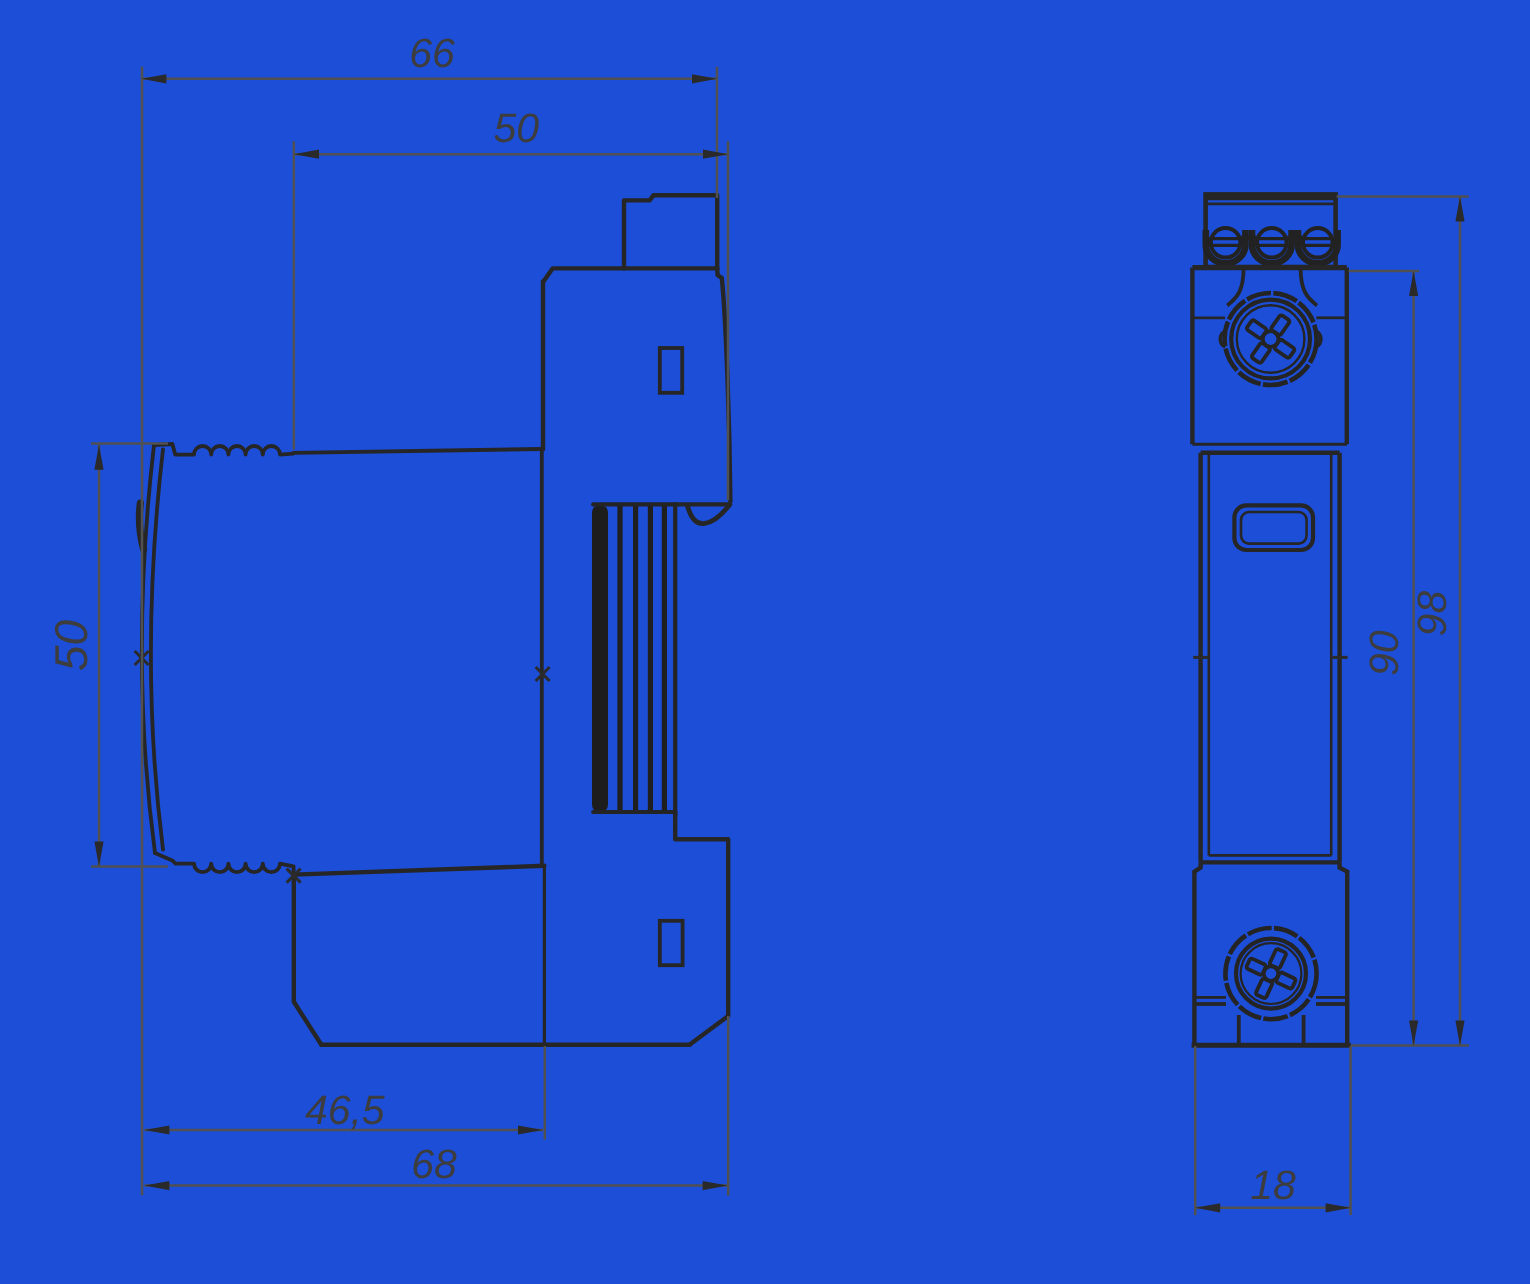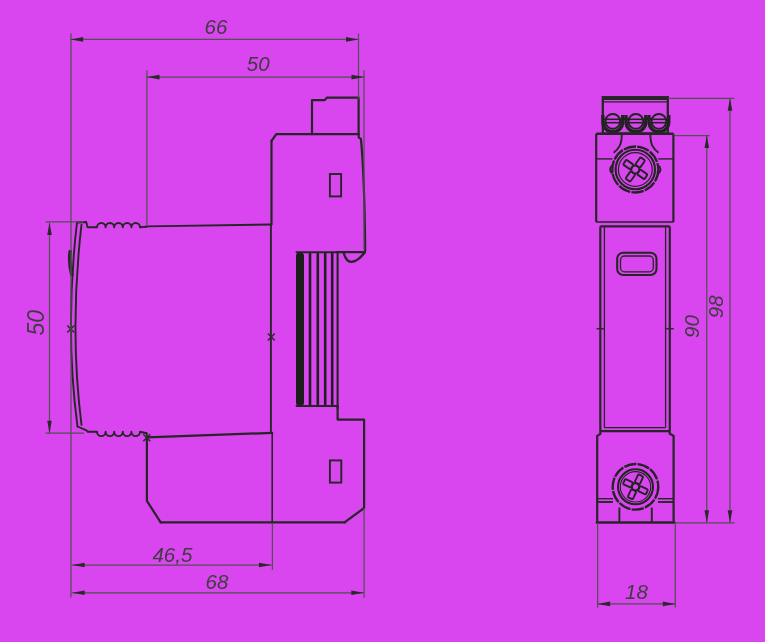--- a/index.html
+++ b/index.html
@@ -1,16 +1,16 @@
 <!DOCTYPE html>
 <html><head>
 <meta charset="utf-8">
 <style>
   html,body{margin:0;padding:0;background:#ffffff;}
-  .page{width:765px;height:642px;position:relative;background:#d946ef;}
+  .page{width:765px;height:642px;position:relative;background:#1d4ed8;}
   text{font-family:"Liberation Sans",sans-serif;font-style:italic;fill:#3d3d3d;}
 </style>
 </head>
 <body>
 <div class="page">
 <svg width="765" height="642" viewBox="0 0 765 642" xmlns="http://www.w3.org/2000/svg">
 <defs>
 
   <path id="arr" d="M0,0 L12.5,-2.3 L12.5,2.3 Z" fill="#2a2a2a"></path>
 </defs>

